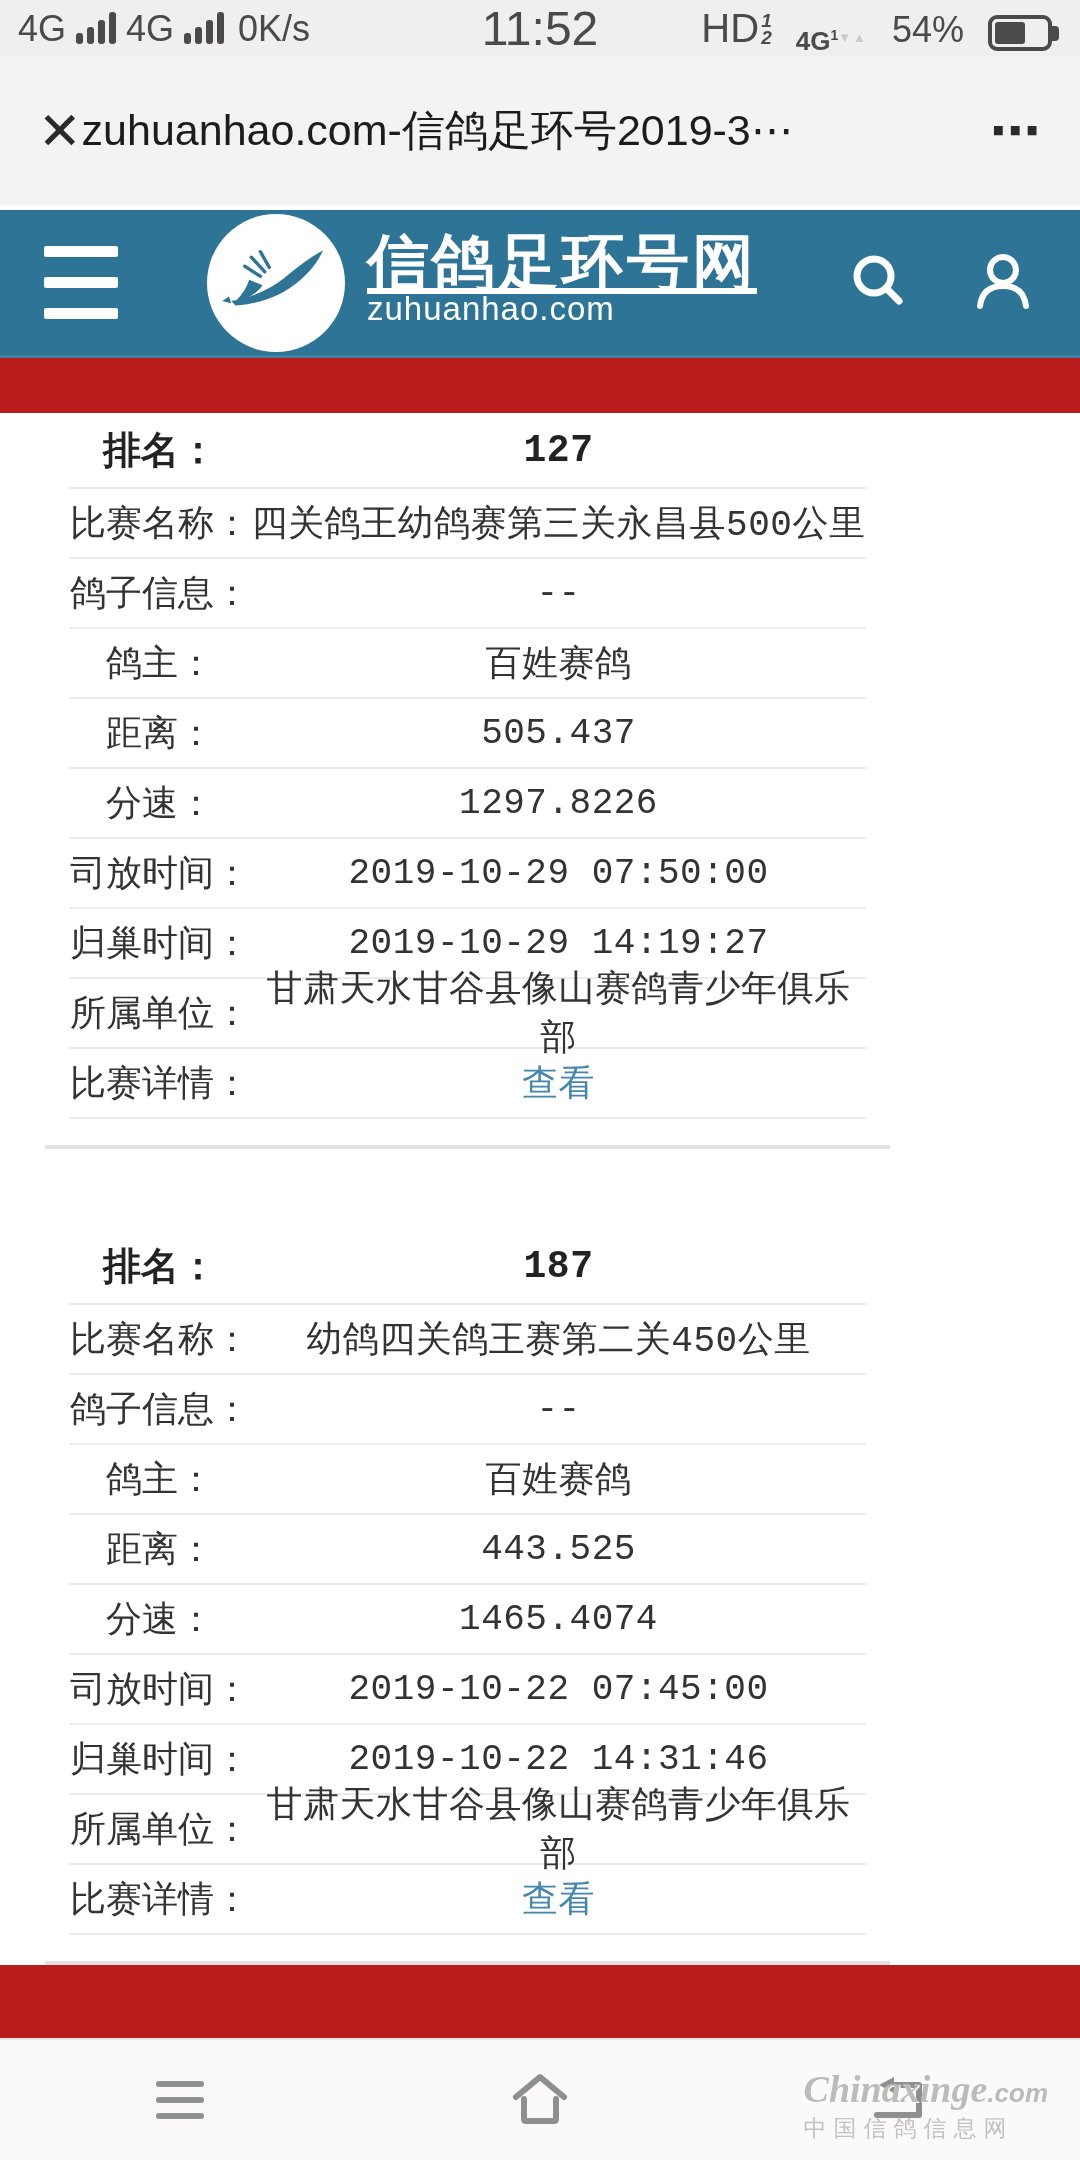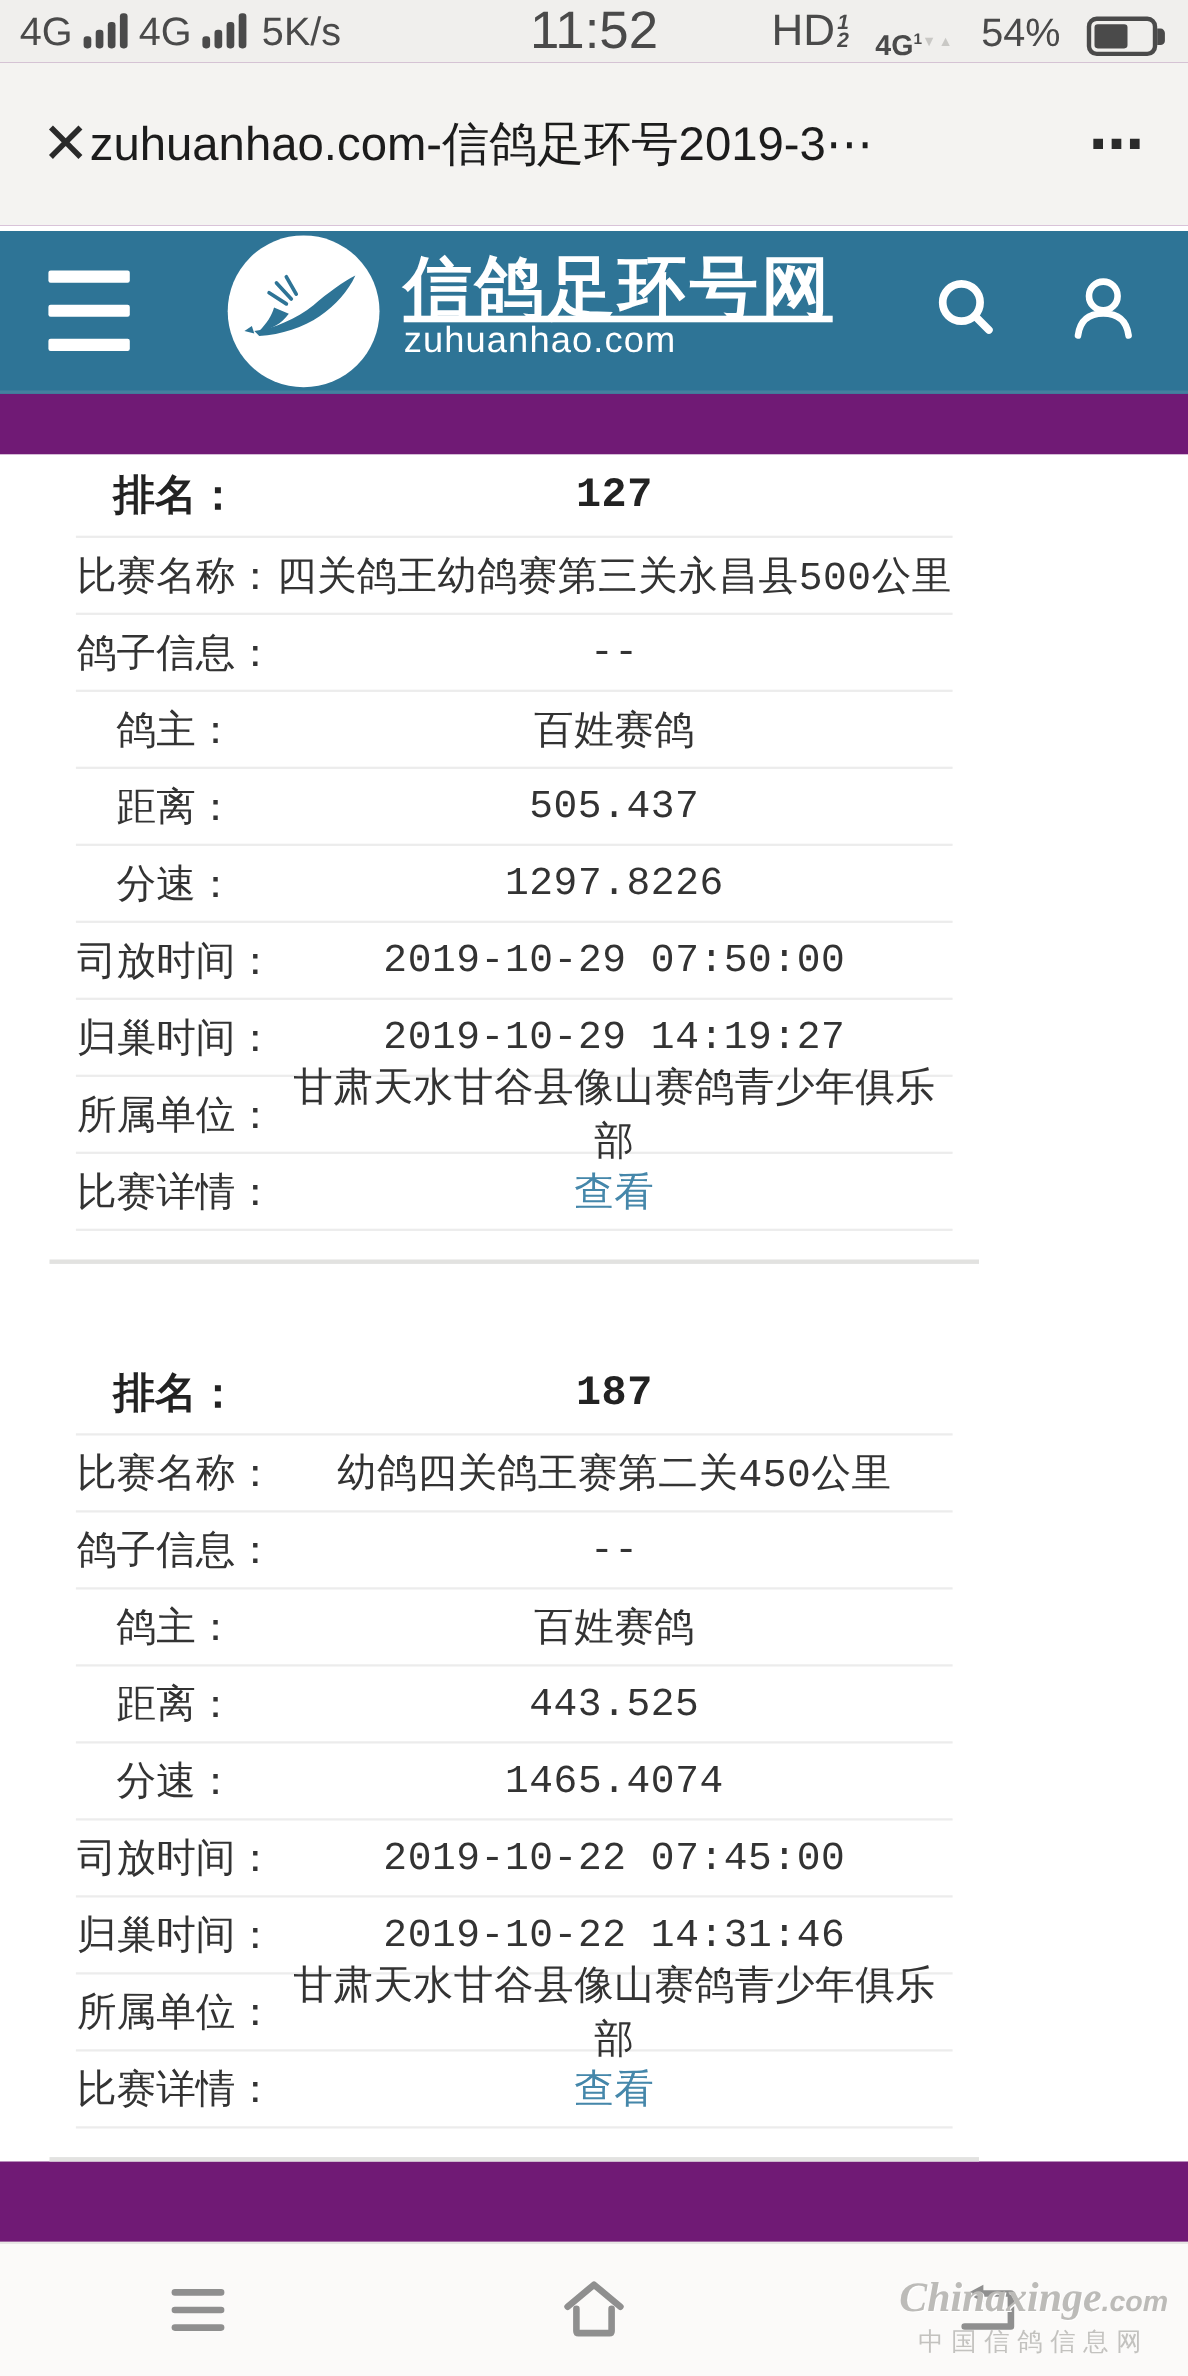--- a/index.html
+++ b/index.html
@@ -1,18 +1,18 @@
 <!DOCTYPE html>
 <html style="--link: #4587aa;"><head>
 <meta charset="utf-8">
 <style>
   * { margin:0; padding:0; box-sizing:border-box; }
   html,body { background:#ffffff; }
   body { font-family:"Liberation Sans","DejaVu Sans",sans-serif; }
-  .phone { position:relative; width:1080px; height:2160px; background:#701a75; overflow:hidden; margin:0 auto; }
+  .phone { position:relative; width:1080px; height:2160px; background:#b91c1c; overflow:hidden; margin:0 auto; }
 
   
   .status-bar { height:57px; background:#f0efed; display:flex; align-items:center; padding:0 18px; color:#4a4a4a; position:relative; }
   .sb-left { display:flex; align-items:flex-end; gap:10px; }
   .sb-carrier { font-size:36px; font-weight:500; line-height:40px; }
   .bars { display:flex; align-items:flex-end; gap:4px; padding-bottom:5px; }
   .bars i { display:block; width:7px; background:#4a4a4a; border-radius:3px; }
   .bars i:nth-child(1){height:11px;} .bars i:nth-child(2){height:17px;}
   .bars i:nth-child(3){height:24px;} .bars i:nth-child(4){height:32px;}
   .sb-speed { font-size:36px; margin-left:4px; line-height:40px; }
@@ -56,21 +56,21 @@
   .row:first-child { height:74px; }
   .row:last-child { border-bottom:2px solid #ececec; height:72px; }
   .row.em { font-weight:700; font-size:38px; color:#222222; }
   .row-label { width:182px; flex-shrink:0; text-align:center; }
   .row-value { flex:1; text-align:center; letter-spacing:0.5px; }
   a.row-value { text-decoration:none; color:var(--link,#4587aa); }
 
   
   .bottom-nav { position:absolute; left:0; right:0; bottom:0; height:122px; background:#fbfaf9; border-top:2px solid #e8e7e5; display:flex; align-items:center; justify-content:space-around; }
   .nav-btn { width:180px; display:flex; justify-content:center; }
-  .watermark { position:absolute; right:18px; bottom:16px; text-align:center; color:#bcbbb8; z-index:2; pointer-events:none; }
+  .watermark { position:absolute; right:32px; bottom:16px; text-align:left; color:#bcbbb8; z-index:2; pointer-events:none; }
   .wm-brand { font-size:38px; font-weight:700; font-style:italic; font-family:"Liberation Serif","DejaVu Serif",serif; text-shadow:1px 1px 0 #ffffff; }
   .wm-suffix { font-size:26px; font-weight:700; font-style:italic; }
   .wm-sub { font-size:23px; letter-spacing:7px; margin-top:2px; color:#c3c2bf; }
 </style>
 </head>
 <body>
 
 <div class="phone">
 
   <div class="status-bar">
@@ -82,21 +82,21 @@
           <i></i>
           <i></i>
         </span>
       <span class="sb-carrier">4G</span>
       <span class="bars">
           <i></i>
           <i></i>
           <i></i>
           <i></i>
         </span>
-      <span class="sb-speed">5K/s</span>
+      <span class="sb-speed">0K/s</span>
     </div>
     <div class="sb-time">11:52</div>
     <div class="sb-right">
       <span class="hd">
         <span>HD</span>
         <span class="stack">
             <i>1</i>
             <i>2</i>
           </span>
       </span>

